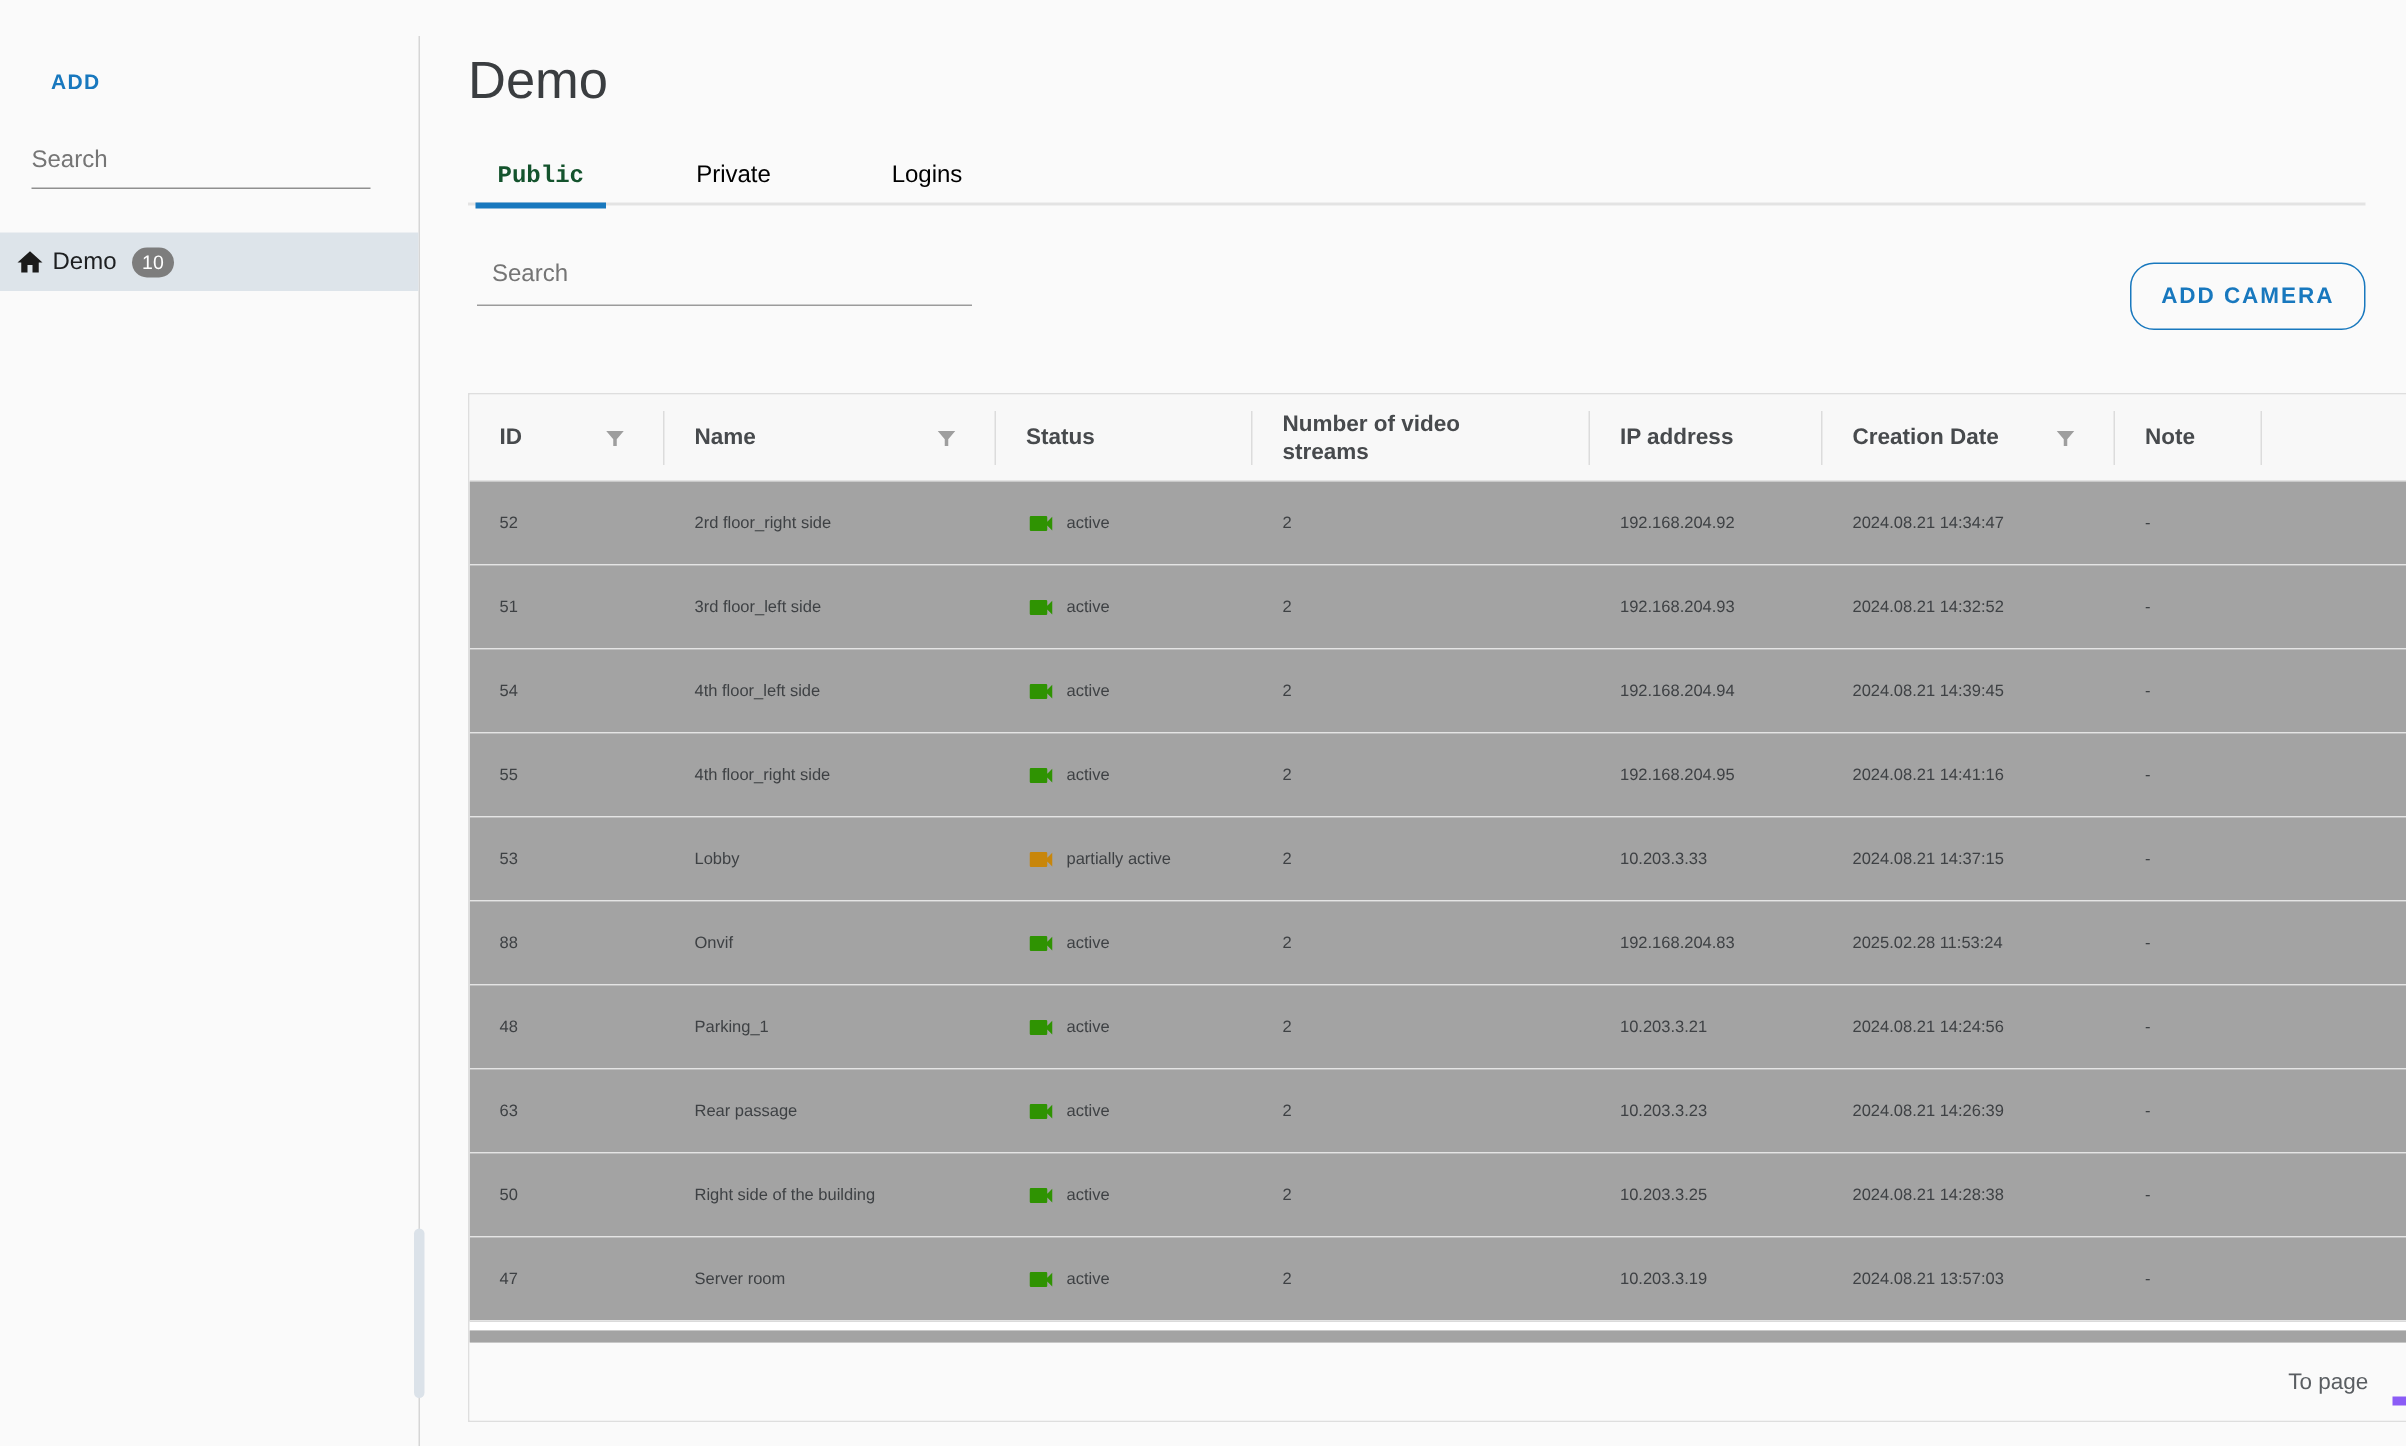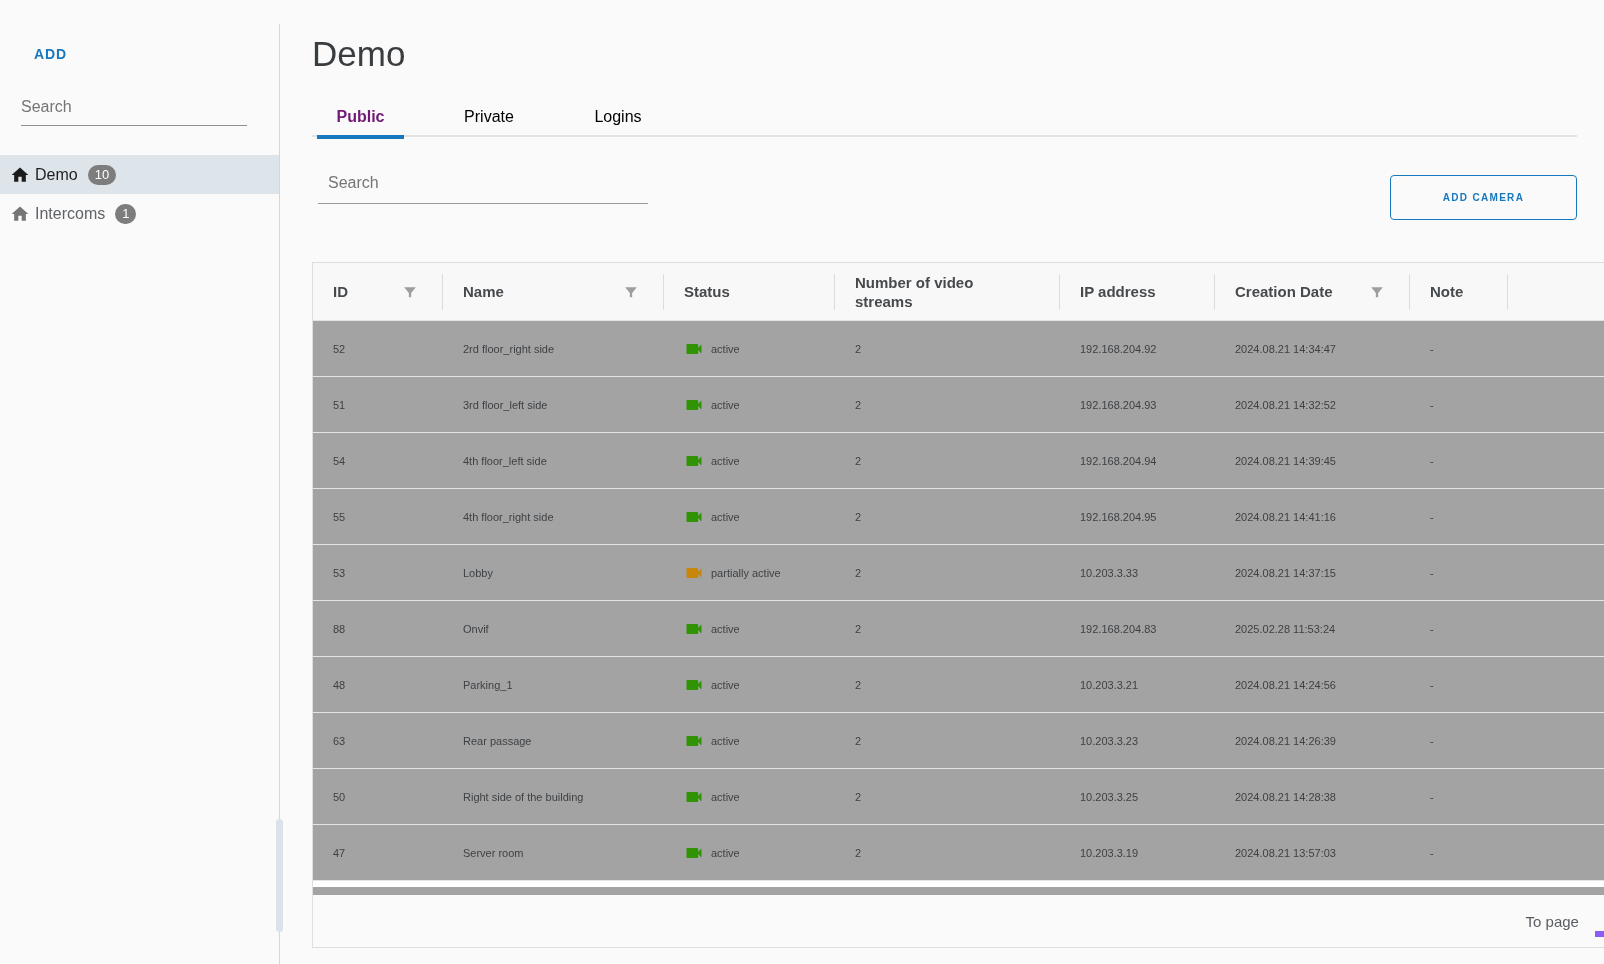--- a/index.html
+++ b/index.html
@@ -32,29 +32,29 @@
     color:#fff; font-size:13px; display:flex; align-items:center; justify-content:center; }
   .side-scrollbar { position:absolute; left:276px; top:795px; width:7px; height:113px;
     background:#dbe2e9; border-radius:4px; z-index:3; }
   
   .main { position:absolute; left:312px; top:0; width:1265px; height:964px; }
   .page-title { position:absolute; left:0; top:34px; font-size:35px; font-weight:400; color:#3a3d40; }
   .tabs { position:absolute; left:0; top:97px; width:100%; height:40px; display:flex; border-bottom:2px solid #e3e3e3; }
   .tab { height:40px; display:flex; align-items:center; justify-content:center; font-size:16px;
     color:#000000; position:relative; cursor:pointer; }
   .tab:nth-child(1){ width:97px; } .tab:nth-child(2){ width:160px; } .tab:nth-child(3){ width:98px;text-align:center; }
-  .tab.active { color:#701a75; font-weight:700; }
+  .tab.active { color:#14532d; font-weight:700;font-family:Liberation Mono, monospace; }
   .tab.active::after { content:''; position:absolute; left:5px; right:5px; bottom:-2px; height:4px; background:var(--accent); }
   .tbl-search { position:absolute; left:6px; top:168px; width:330px; }
   .tbl-search input { width:100%; background:transparent; border:none; border-bottom:1px solid #9b9b9b;
     font-family:inherit; font-size:16px; color:#3c4043; padding:6px 0 11px 10px; outline:none; }
   .tbl-search input::placeholder { color:#757575; }
-  .add-camera { position:absolute; top:175px; right:0; width:187px; height:45px;
-    border:1px solid var(--accent); border-radius:4px; background:transparent; cursor:pointer;
-    font-family:inherit; font-size:10px; font-weight:700; letter-spacing:1.3px; color:var(--accent); }
+  .add-camera { position:absolute; top:175px; right:0; width:157px; height:45px;
+    border:1px solid var(--accent); border-radius:16px; background:transparent; cursor:pointer;
+    font-family:inherit; font-size:15px; font-weight:700; letter-spacing:1.3px; color:var(--accent); }
   
   .table-card { position:absolute; left:0; top:262px; width:1487px; border:1px solid #dedede;
     border-radius:0; background:#fff; overflow:hidden; }
   .thead, .tr { display:grid; grid-template-columns:130px 221px 171px 225px 155px 195px 98px 1fr; }
   .thead { height:58px; background:#f8f8f8; border-bottom:1px solid #e2e2e2; }
   .th { position:relative; display:flex; align-items:center; padding-left:20px; font-size:15px;
     font-weight:700; color:#474a4d; }
   .th::after { content:''; position:absolute; right:0; top:11px; height:36px; width:1px; background:#dcdcdc; }
   .th.gutter::after { display:none; }
   .th .th-label { line-height:19px; max-width:140px; }
@@ -91,29 +91,20 @@
   <nav class="side-nav" id="side-nav">
       <div class="nav-item selected">
         <span class="home-ic">
           <svg viewBox="0 0 24 24">
             <path d="M10 20v-6h4v6h5v-8h3L12 3 2 12h3v8z"></path>
           </svg>
         </span>
         <span class="nav-label">Demo</span>
         <span class="nav-badge">10</span>
       </div>
-      <div class="nav-item">
-        <span class="home-ic">
-          <svg viewBox="0 0 24 24">
-            <path d="M10 20v-6h4v6h5v-8h3L12 3 2 12h3v8z"></path>
-          </svg>
-        </span>
-        <span class="nav-label">Intercoms</span>
-        <span class="nav-badge">1</span>
-      </div>
     </nav>
   <div class="side-scrollbar"></div>
 </aside>
 
 <main class="main">
   <h1 class="page-title">Demo</h1>
 
   <div class="tabs" id="tabs">
       <div class="tab active">
         <span>Public</span>

